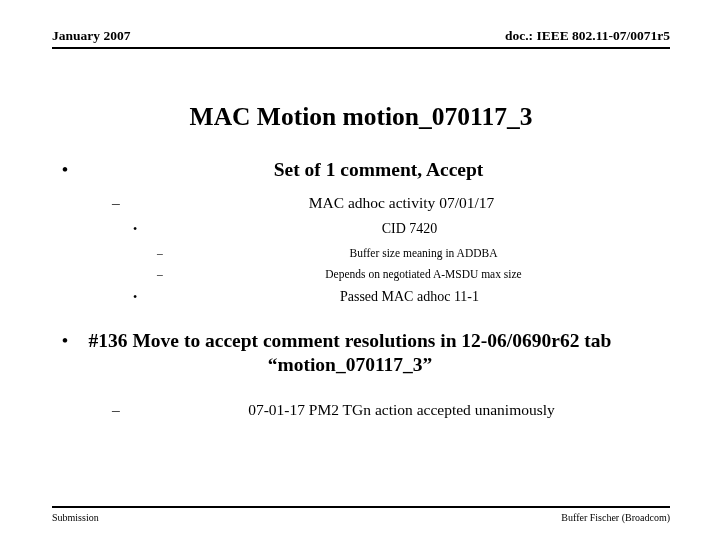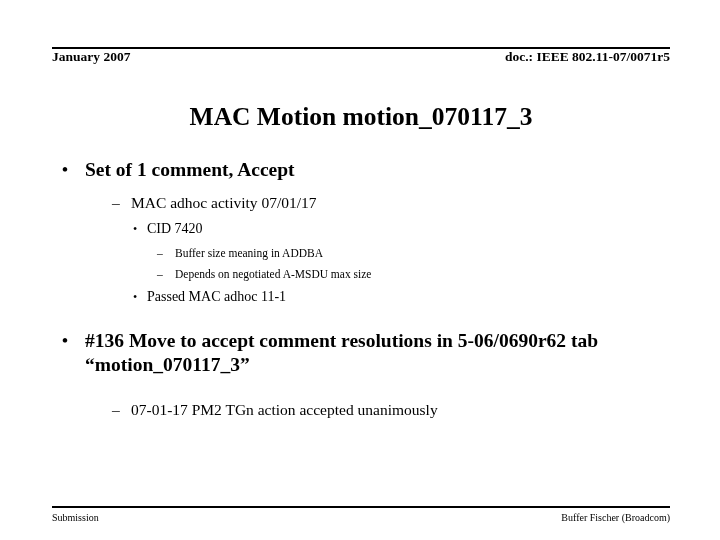--- a/index.html
+++ b/index.html
@@ -32,21 +32,20 @@
     display: flex;
     justify-content: space-between;
     align-items: flex-start;
   }
   .header-text {
     font-family: "Liberation Serif", "DejaVu Serif", serif;
     font-size: 13.5px;
     font-weight: bold;
     line-height: 16px;
     white-space: nowrap;
-    margin-top: 21px;
   }
   .header-rule {
     position: absolute;
     left: 52px;
     top: 47px;
     width: 618px;
     height: 0;
     border-top: 2px solid #000000;
   }
 
@@ -78,20 +77,21 @@
   }
   .bullet .marker {
     position: absolute;
     left: 0;
     top: 0;
     display: inline-block;
     text-align: left;
   }
   .bullet .btext {
     display: block;
+    text-align: center;
   }
 
   
   .lvl1 {
     font-size: 19.5px;
     font-weight: bold;
     line-height: 24px;
     padding-left: 33px;
     margin-top: 0;
   }
@@ -211,21 +211,21 @@
       <span class="btext">Depends on negotiated A-MSDU max size</span>
     </div>
 
     <div class="bullet lvl3 gap-top-4">
       <span class="marker">•</span>
       <span class="btext">Passed MAC adhoc 11-1</span>
     </div>
 
     <div class="bullet lvl1 gap-top-22">
       <span class="marker">•</span>
-      <span class="btext wrap-width">#136 Move to accept comment resolutions in 5-06/0690r62 tab “motion_070117_3”</span>
+      <span class="btext wrap-width">#136 Move to accept comment resolutions in 12-06/0690r62 tab “motion_070117_3”</span>
     </div>
 
     <div class="bullet lvl2 gap-top-22">
       <span class="marker">–</span>
       <span class="btext">07-01-17 PM2 TGn action accepted unanimously</span>
     </div>
 
   </div>
 
   <div class="footer-rule"></div>

